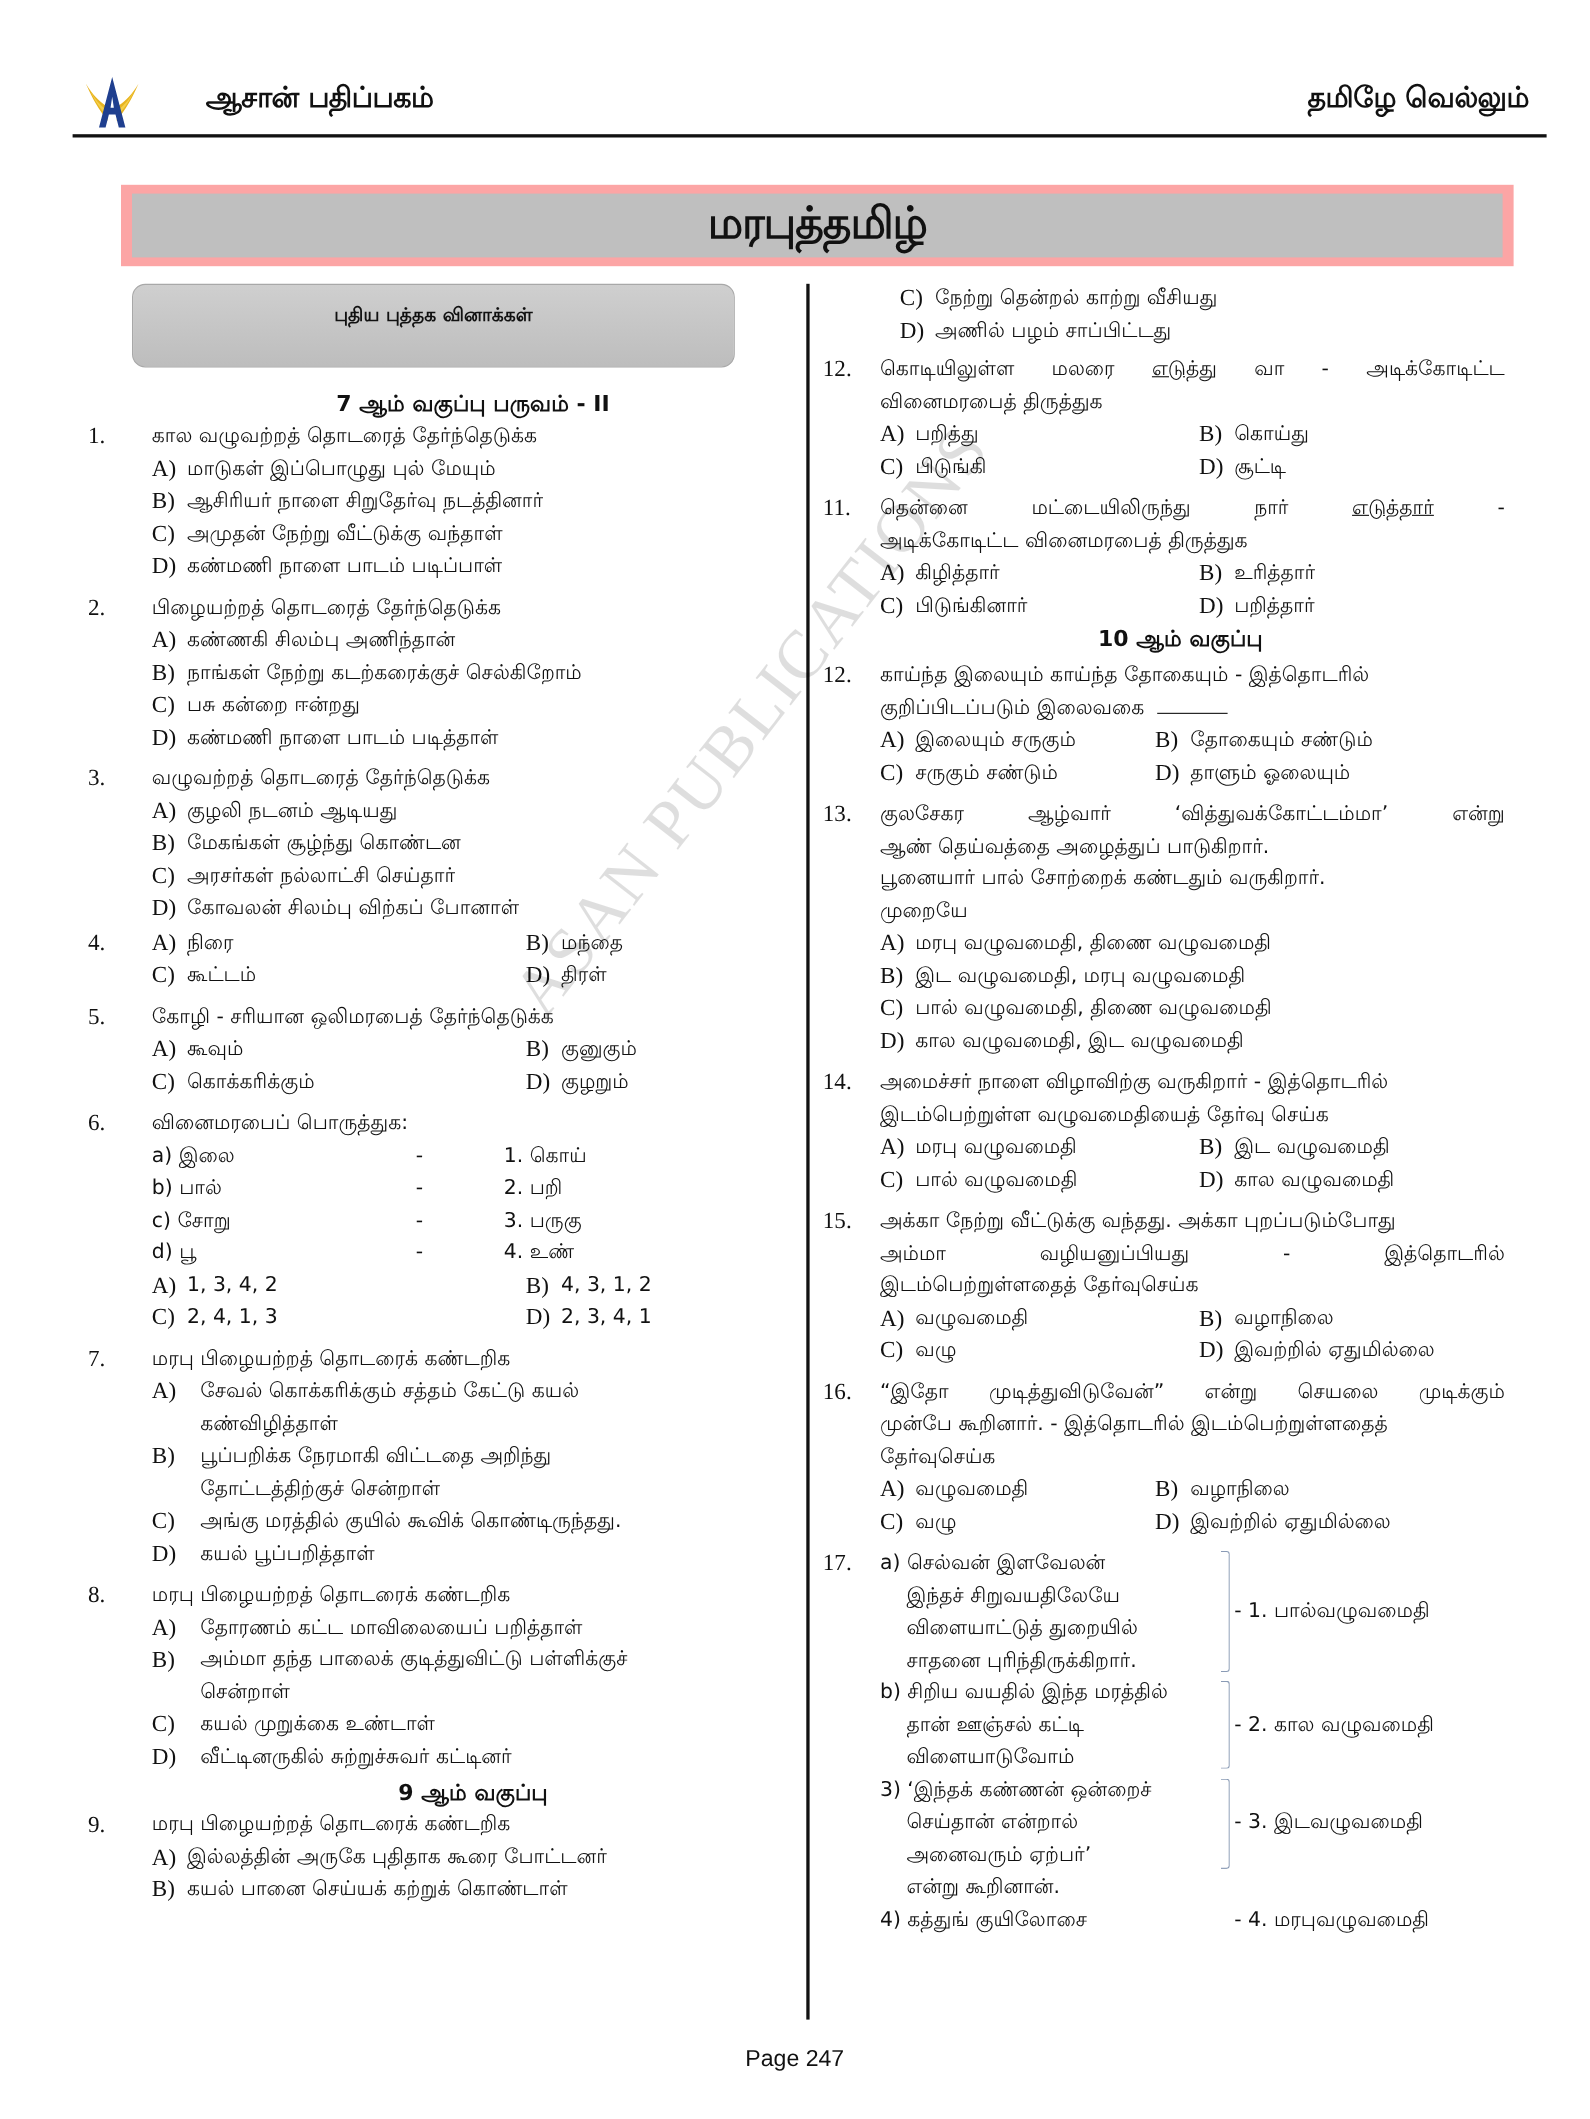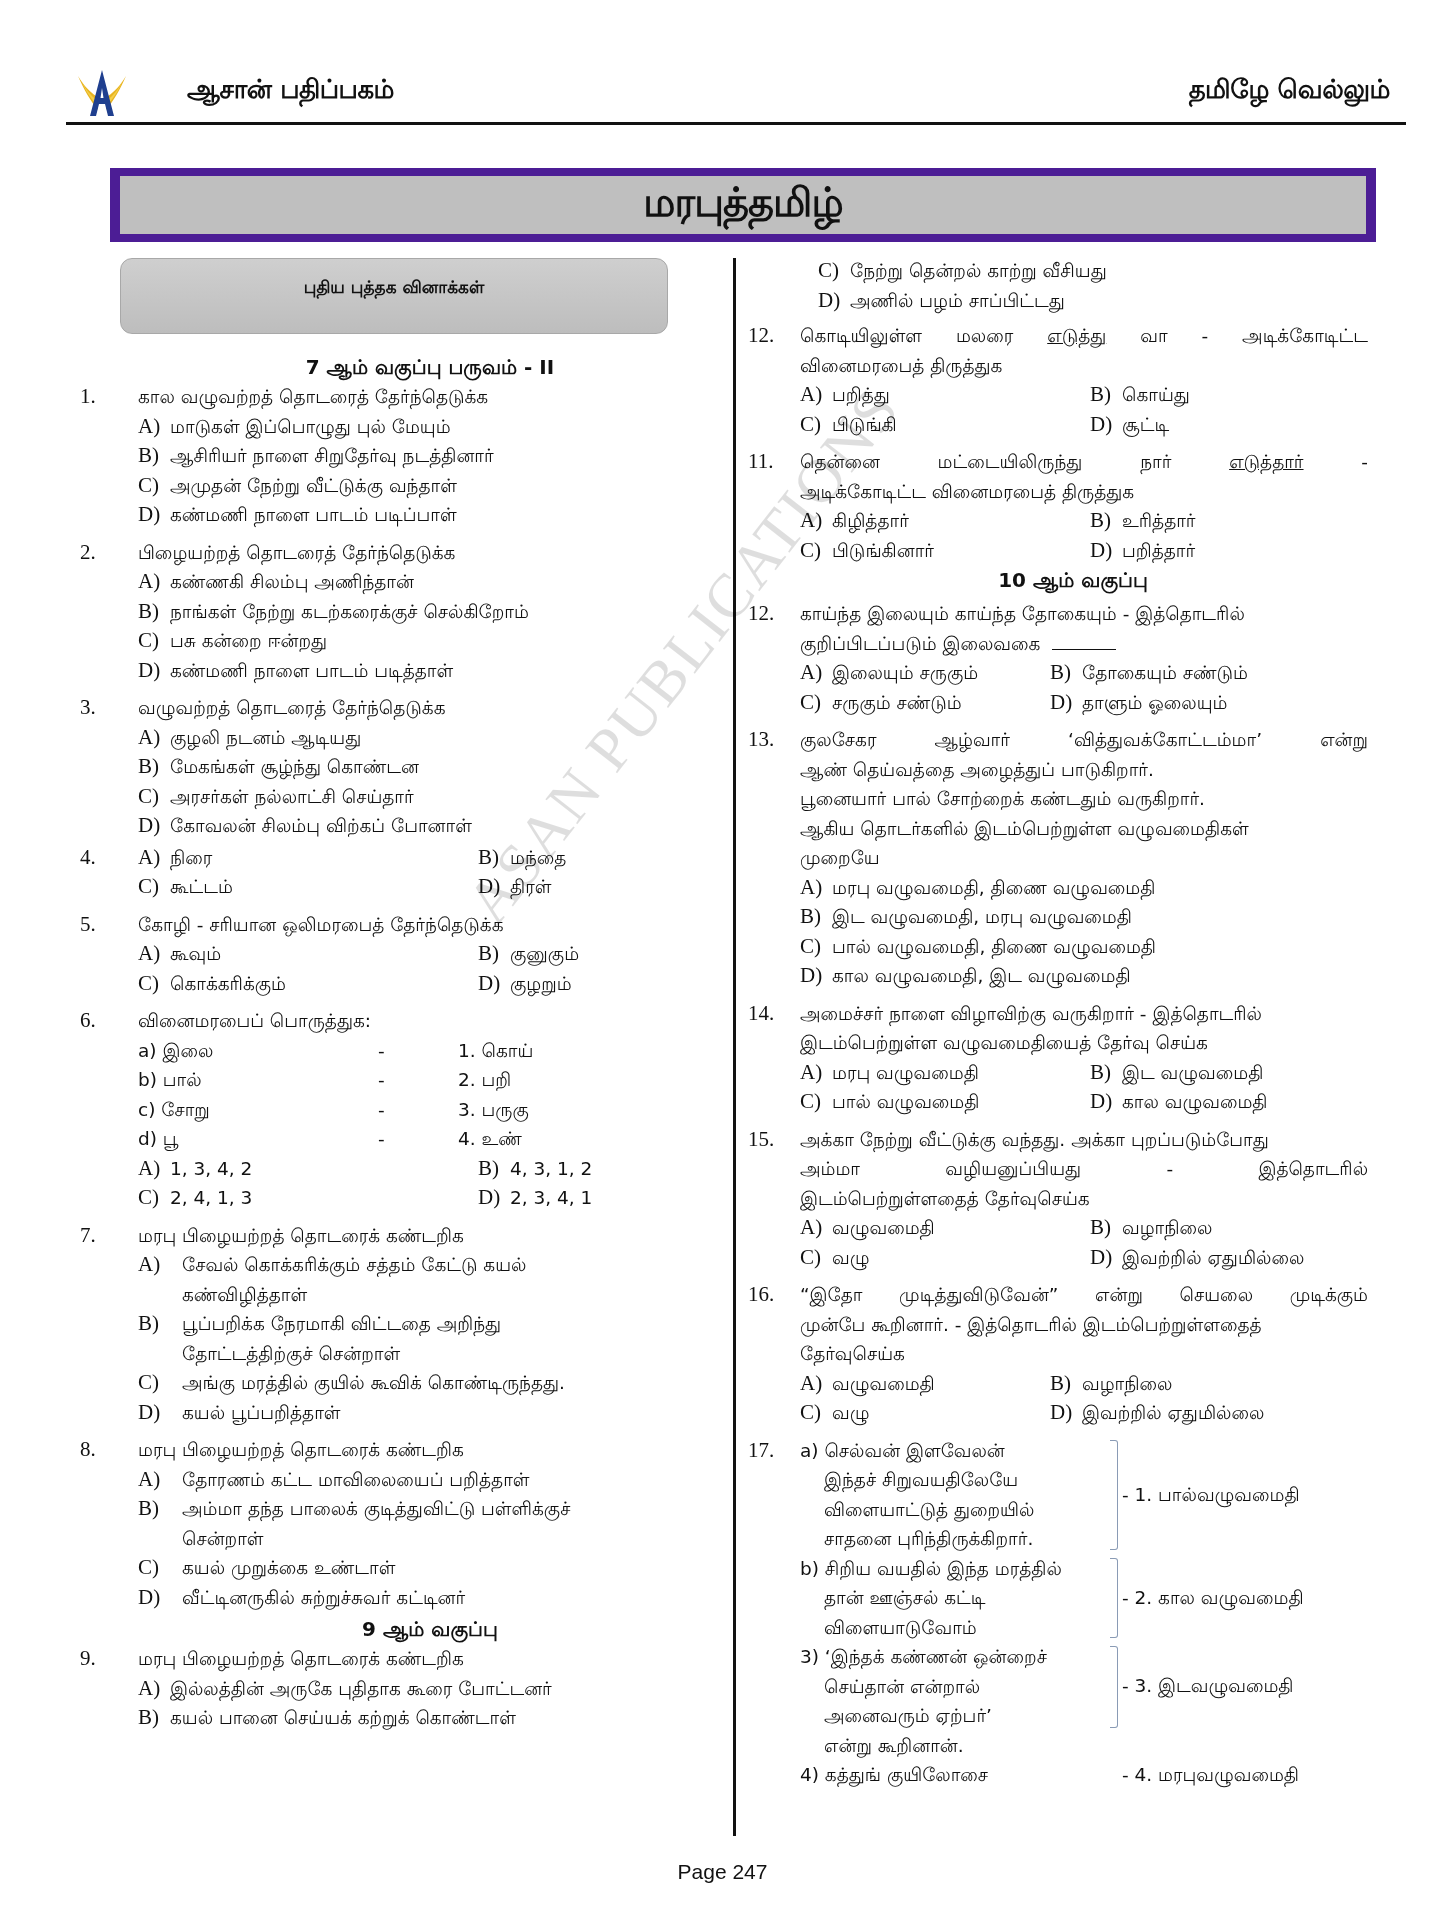--- a/index.html
+++ b/index.html
@@ -5,21 +5,21 @@
   * { box-sizing: border-box; margin: 0; padding: 0; }
   html, body { width: 1445px; height: 1926px; background: #ffffff; }
   body { position: relative; font-family: "DejaVu Sans", sans-serif; color: #111; overflow: hidden; }
 
   .header { position: absolute; left: 66px; top: 62px; width: 1340px; height: 64px; }
   .logo { position: absolute; left: 10px; top: 4px; width: 52px; height: 52px; }
   .brand { position: absolute; left: 75px; top: 12px; font-size: 26px; font-weight: bold; letter-spacing: -0.5px; margin-left: 46px; }
   .slogan { position: absolute; right: 16px; top: 12px; font-size: 26px; font-weight: bold; letter-spacing: -0.5px; }
   .header-rule { position: absolute; left: 66px; top: 122px; width: 1340px; height: 3px; background: #111; }
 
-  .title-box { position: absolute; left: 110px; top: 168px; width: 1266px; height: 74px; background: #4c1d95; padding: 8px 10px; }
+  .title-box { position: absolute; left: 110px; top: 168px; width: 1266px; height: 74px; background: #fca5a5; padding: 8px 10px; }
   .title-inner { width: 100%; height: 100%; background: #bfbfbf; display: flex; align-items: center; justify-content: center; }
   .title-text { font-size: 40px; font-weight: bold; letter-spacing: -1px; }
 
   .sub-banner { position: absolute; left: 120px; top: 258px; width: 548px; height: 76px; border-radius: 12px;
     background: linear-gradient(#cfcfcf, #bdbdbd); border: 1px solid #a8a8a8; display: flex; justify-content: center; padding-top: 18px; }
   .sub-banner span { font-size: 17px; font-weight: bold; }
 
   .divider { position: absolute; left: 733px; top: 258px; width: 3px; height: 1578px; background: #111; }
 
   .col { position: absolute; font-family: "Liberation Serif", serif; font-size: 20px; line-height: 29.5px; }
@@ -407,21 +407,20 @@
       </div>
     </div>
   </div>
 
   <div class="q">
     <div class="qnum" style="width:52px">13.</div>
     <div class="qbody">
       <div class="qtext just">குலசேகர ஆழ்வார் ‘வித்துவக்கோட்டம்மா’ என்று</div>
       <div>ஆண் தெய்வத்தை அழைத்துப் பாடுகிறார்.</div>
       <div>பூனையார் பால் சோற்றைக் கண்டதும் வருகிறார்.</div>
-      <div>ஆகிய தொடர்களில் இடம்பெற்றுள்ள வழுவமைதிகள்</div>
       <div>முறையே</div>
       <div class="opt">
           <span class="opt-l">A)</span>
           <span>மரபு வழுவமைதி, திணை வழுவமைதி</span>
         </div>
       <div class="opt">
           <span class="opt-l">B)</span>
           <span>இட வழுவமைதி, மரபு வழுவமைதி</span>
         </div>
       <div class="opt">

